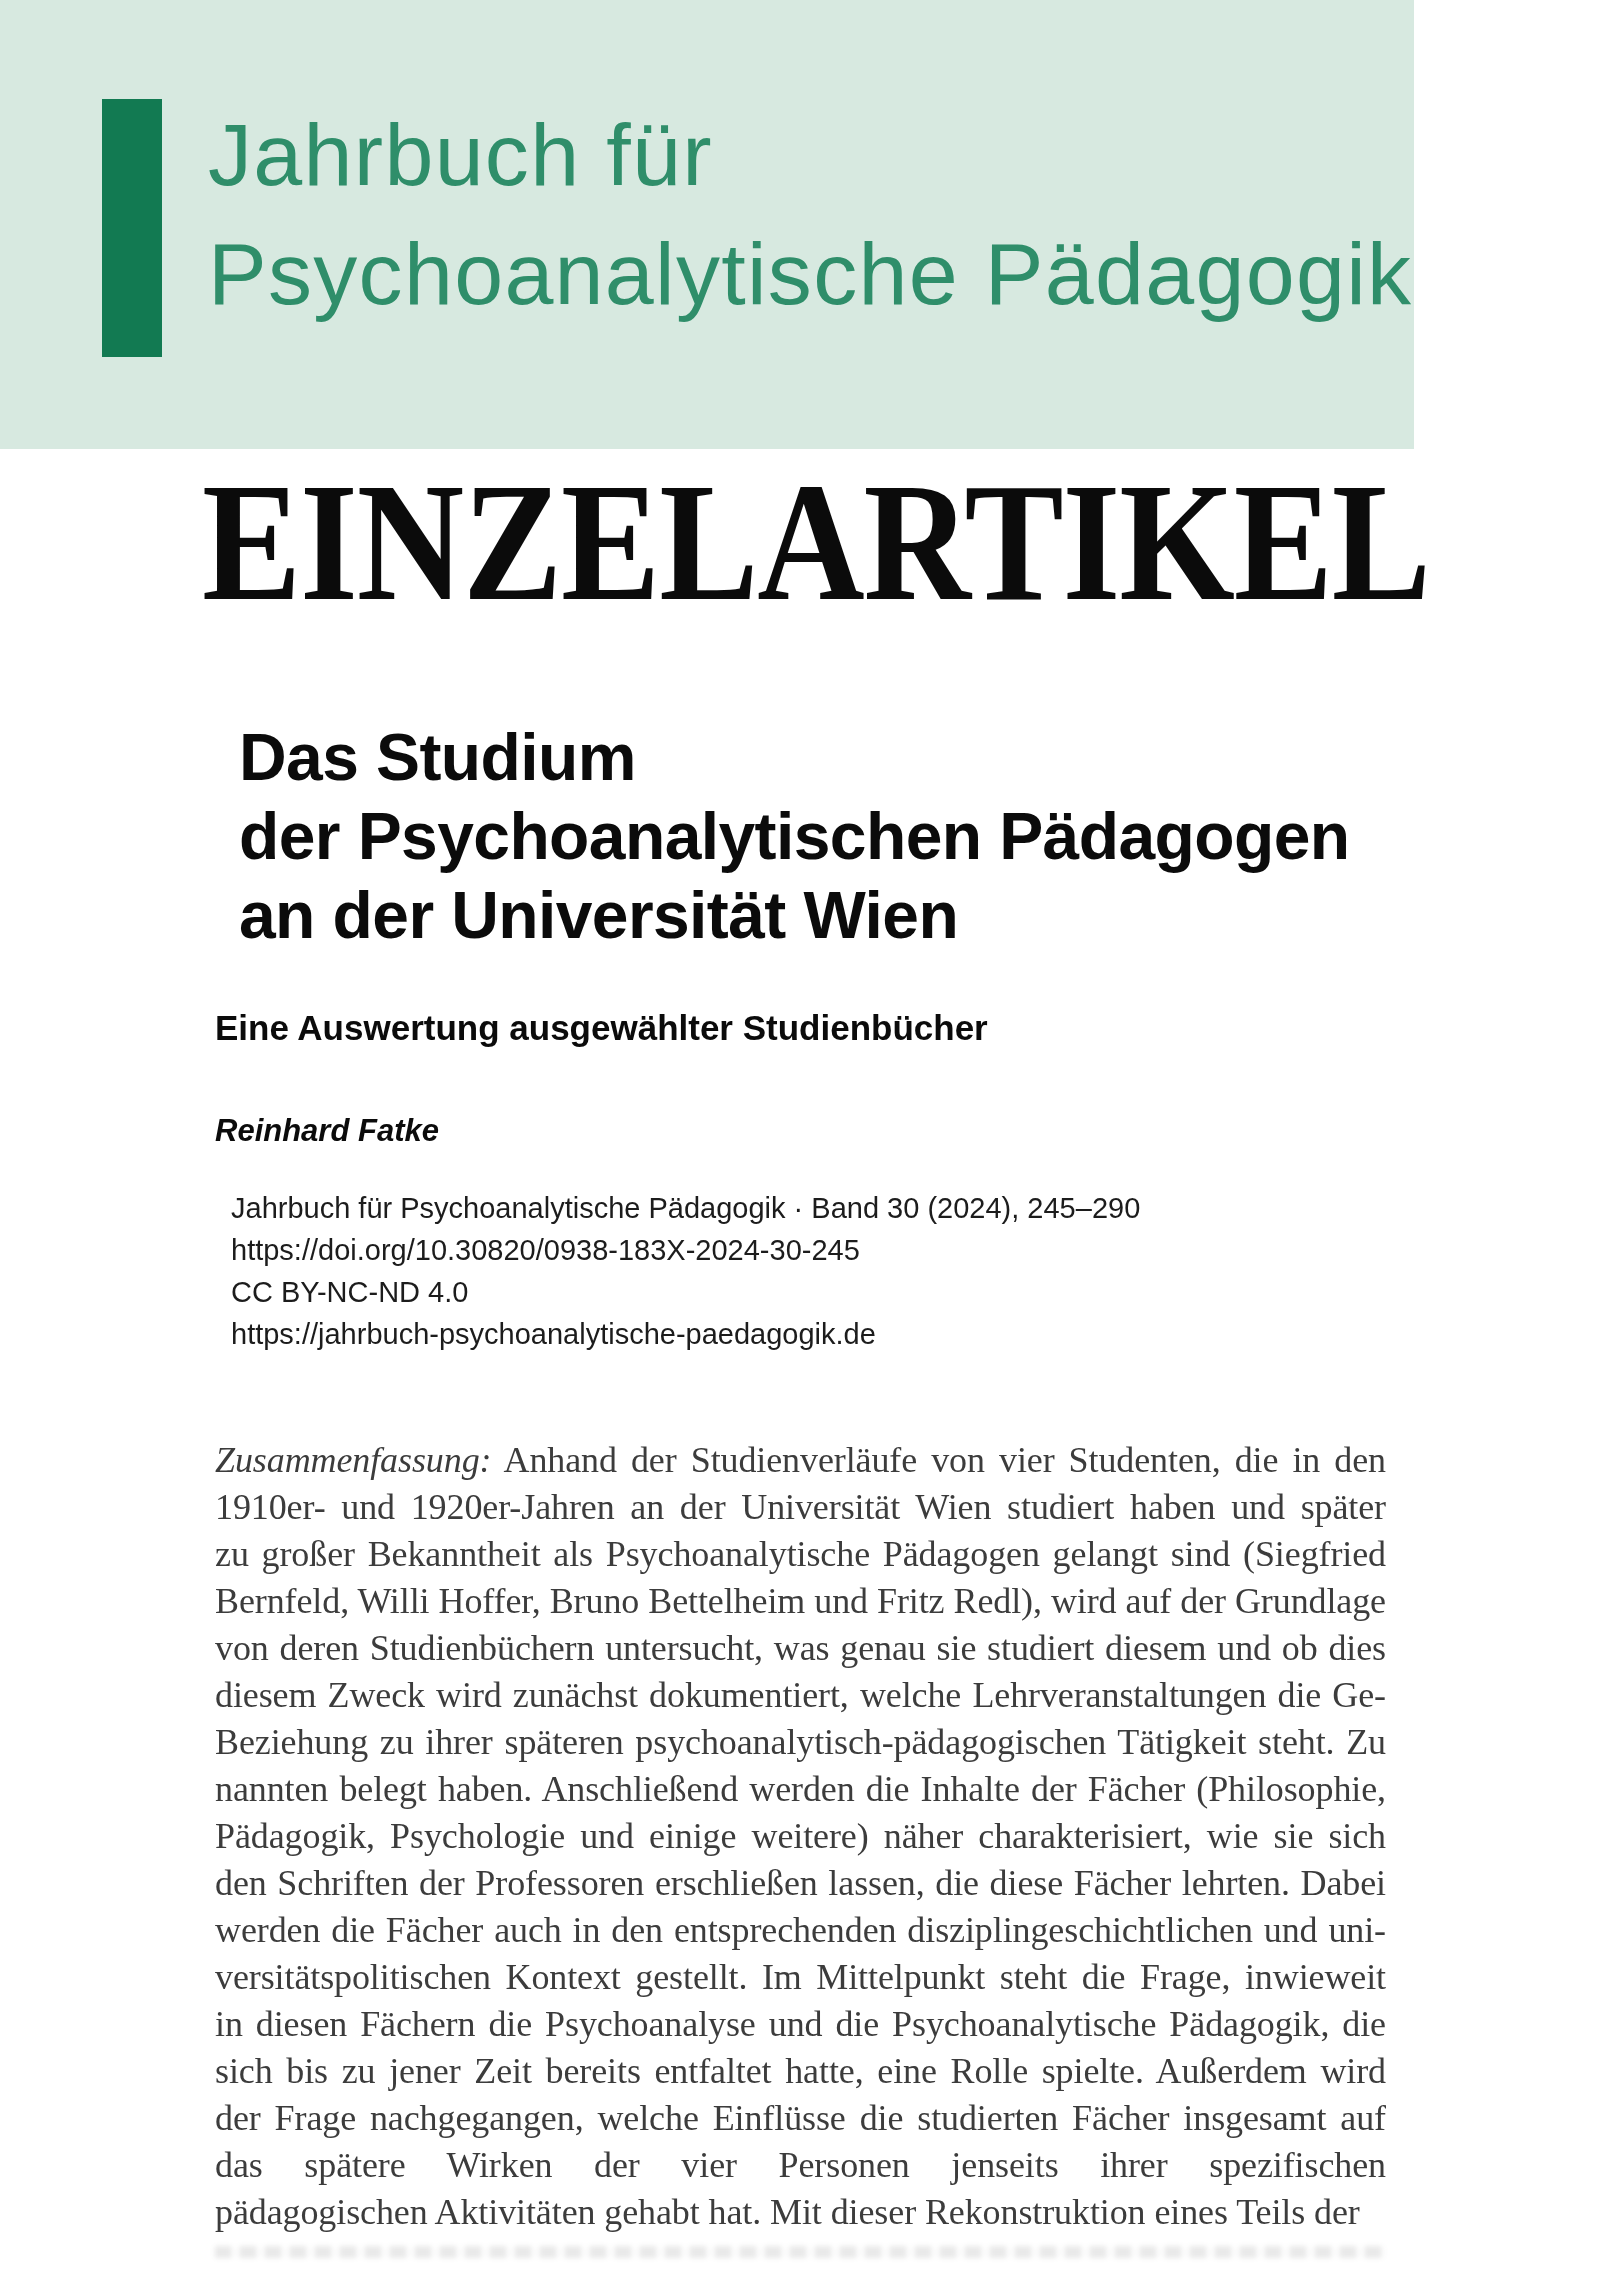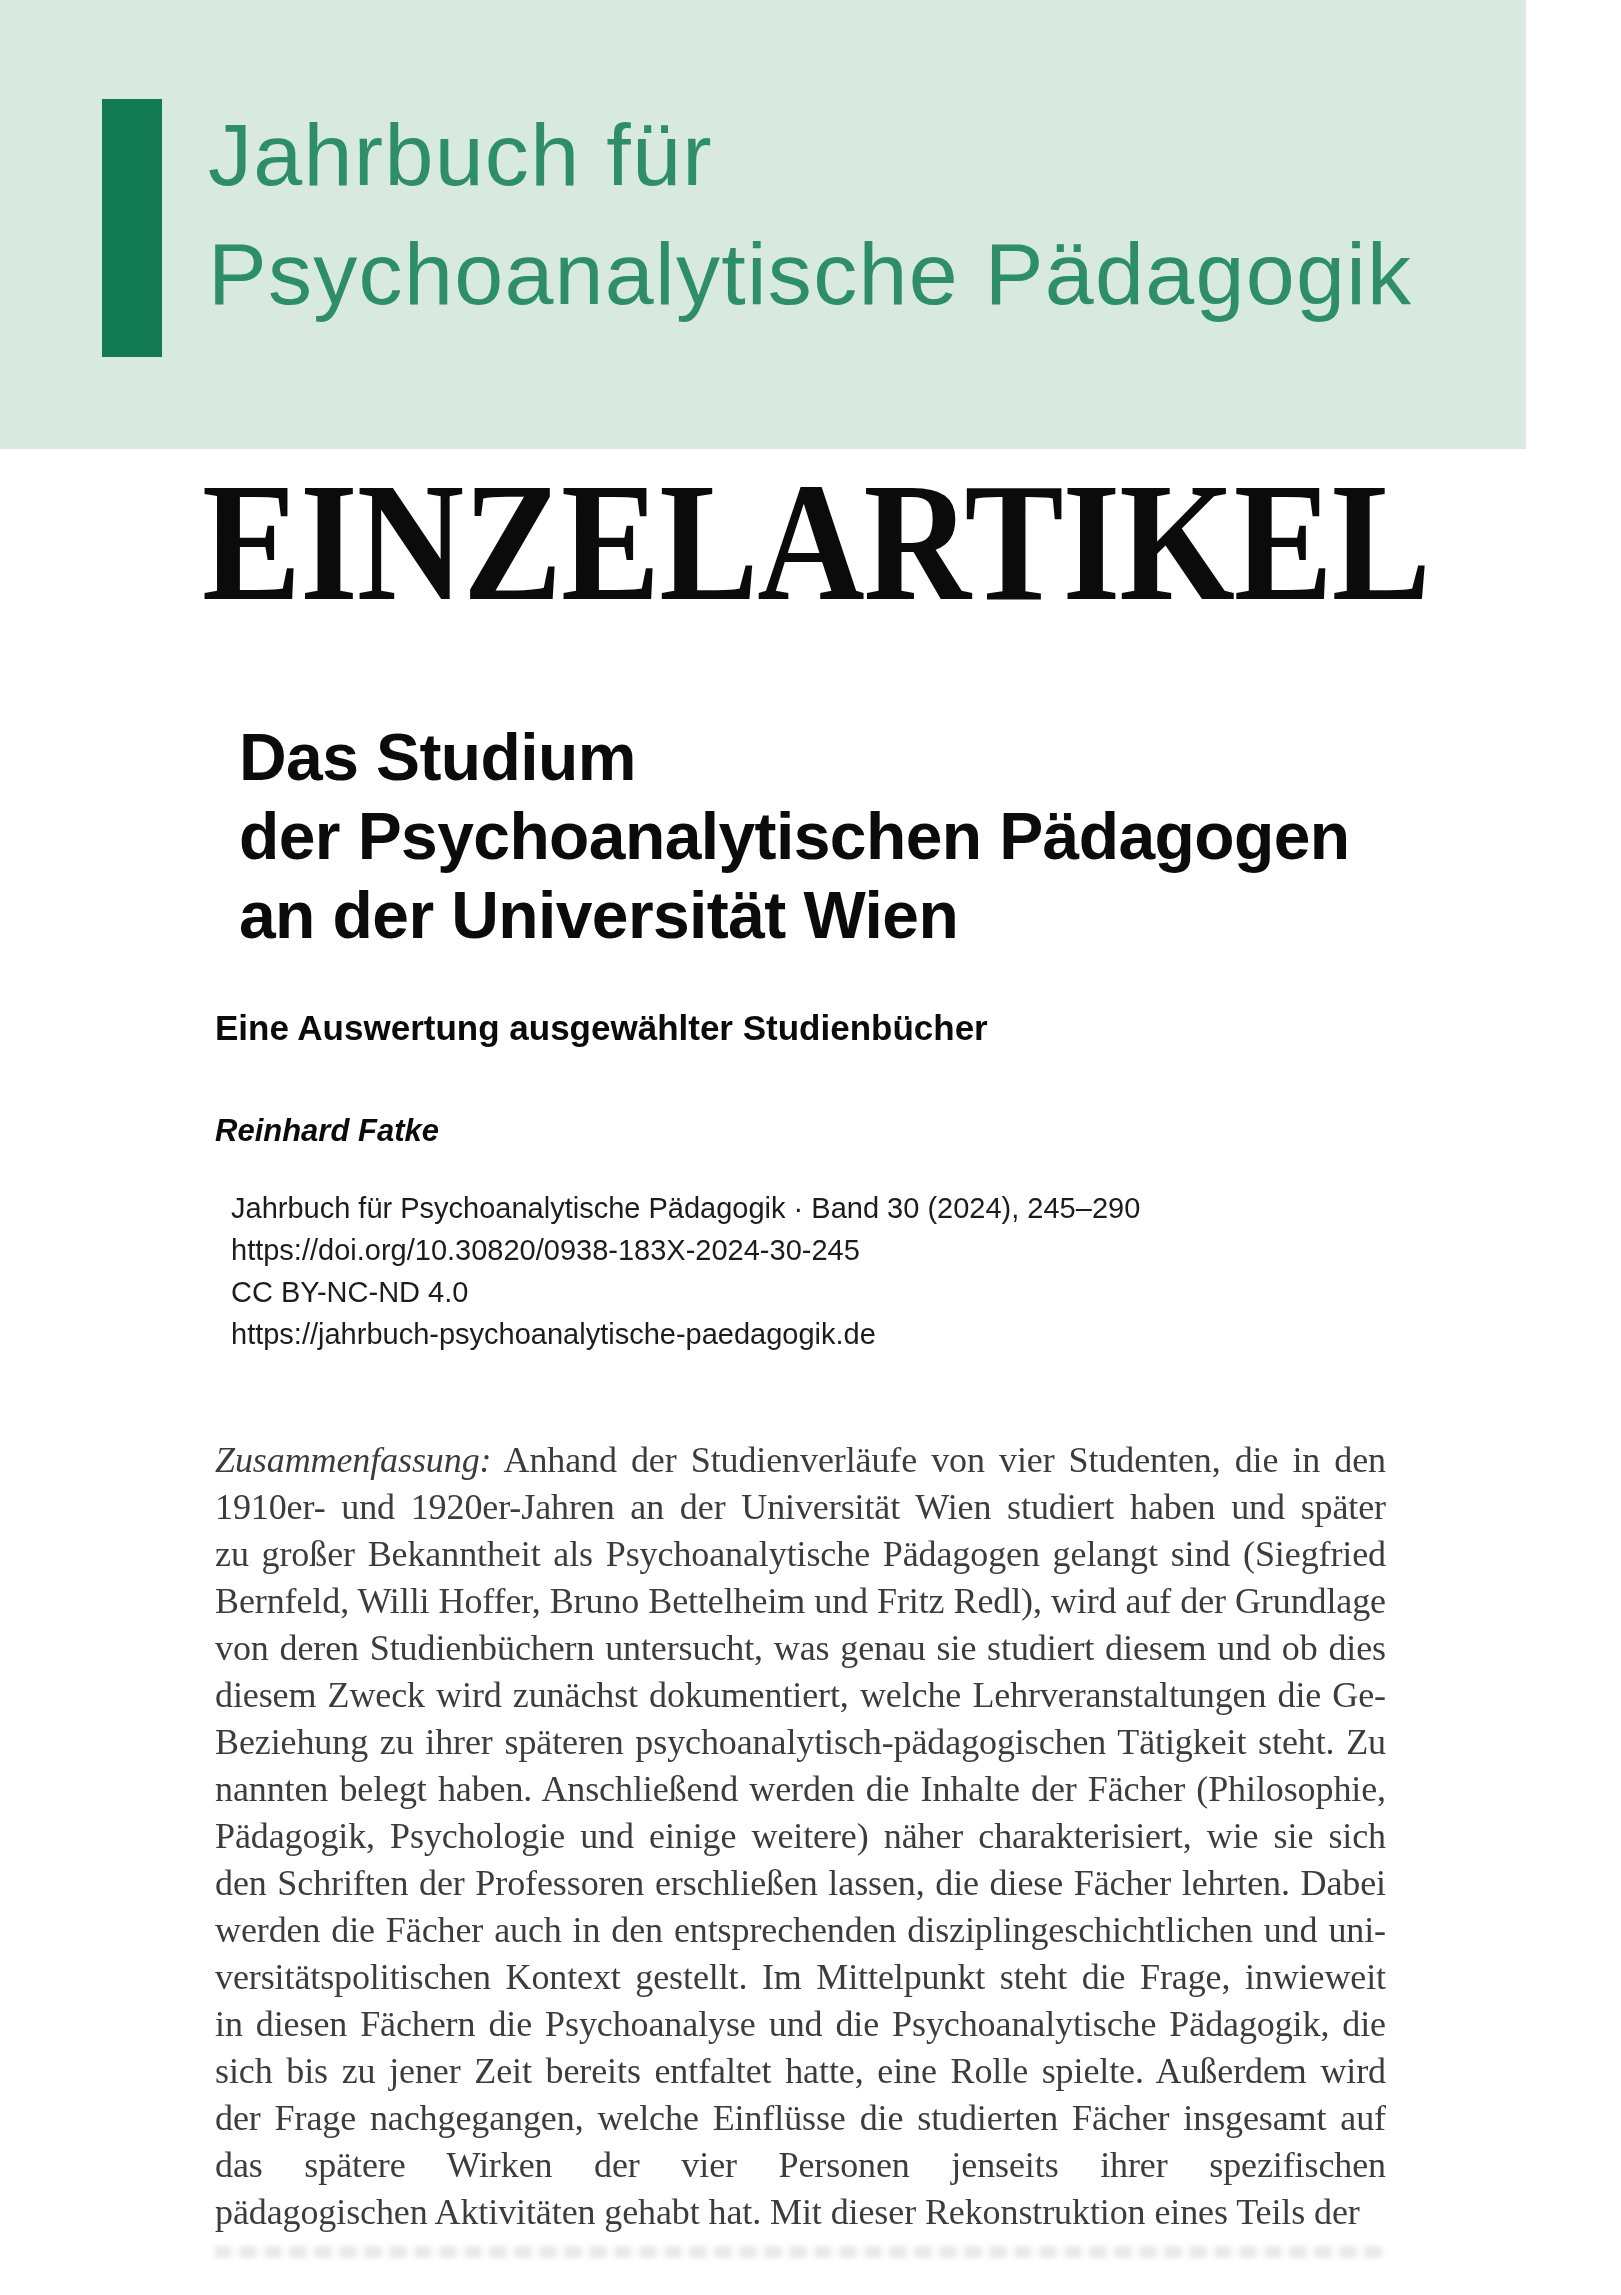--- a/index.html
+++ b/index.html
@@ -8,21 +8,21 @@
     position:relative;
     width:1622px; height:2295px;
     background:#ffffff;
     overflow:hidden;
     font-family:"Liberation Sans", sans-serif;
   }
 
   
   .band {
     position:absolute; top:0; left:0;
-    width:1526px; height:449px;
+    width:1414px; height:449px;
     background:var(--band_bg, #d7e9e0);
   }
   .accent-bar {
     position:absolute; left:102px; top:99px;
     width:60px; height:258px;
     background:var(--accent_bar, #127a52);
   }
   .journal-title {
     position:absolute; left:208px; top:95px;
     font-size:88px; line-height:119px;

